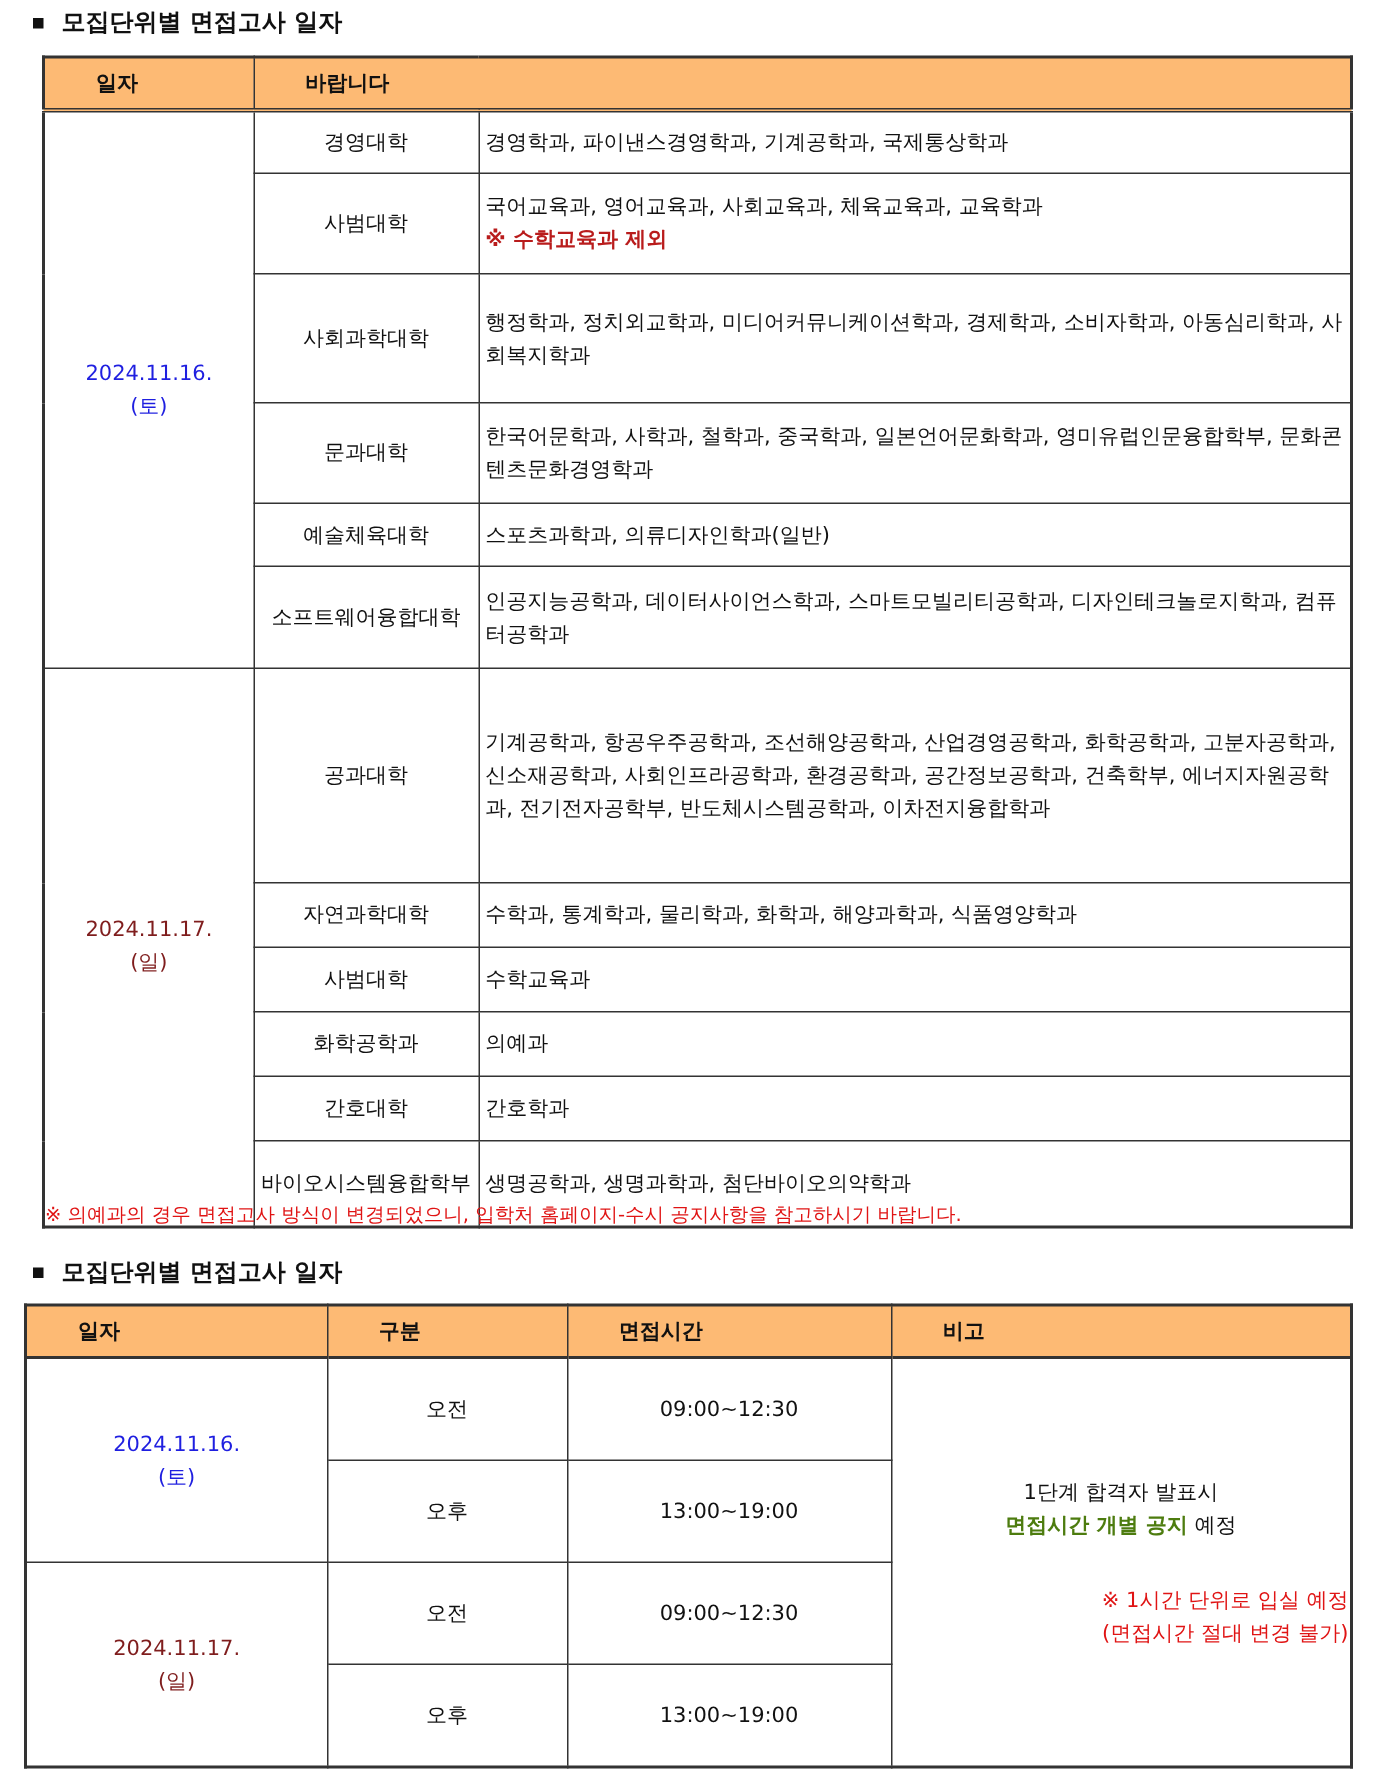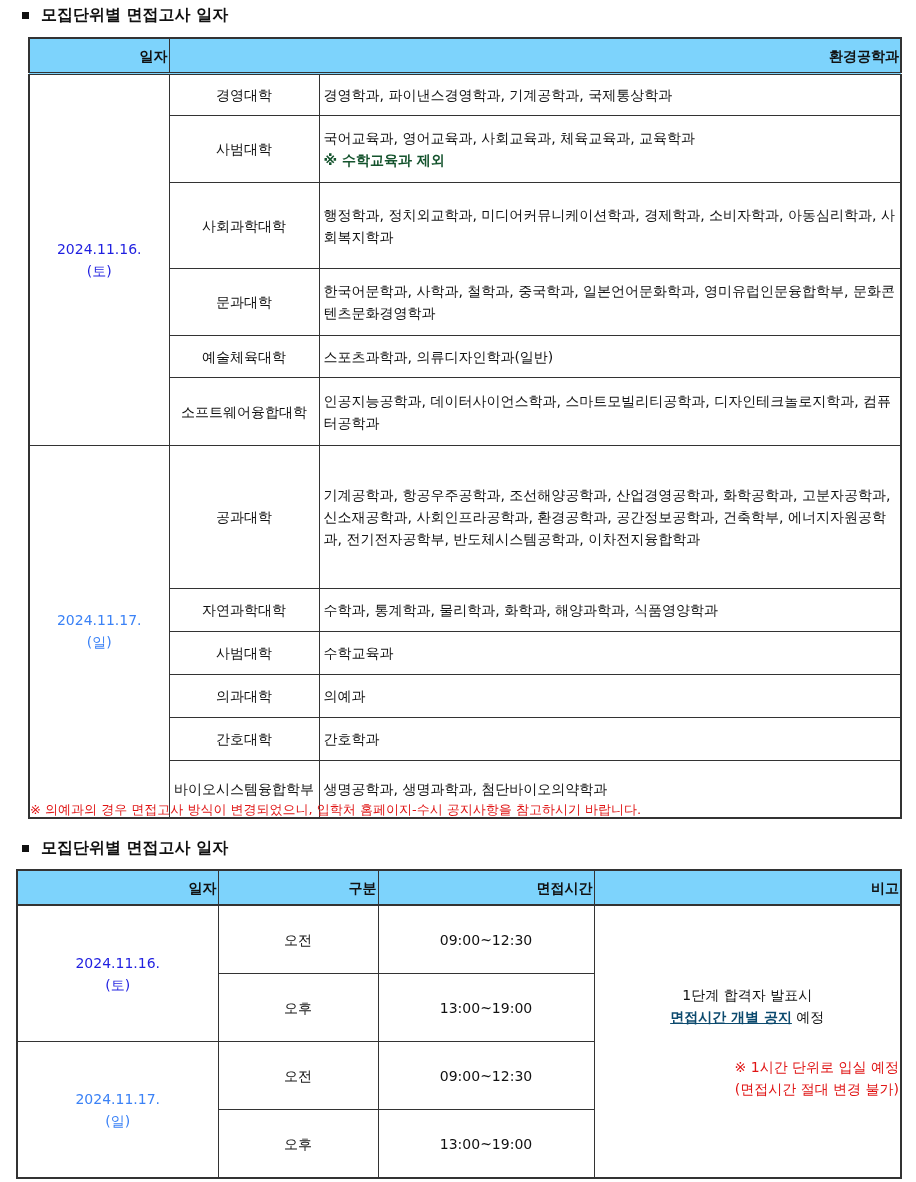--- a/index.html
+++ b/index.html
@@ -2,54 +2,54 @@
 <html><head>
 <meta charset="utf-8">
 <style>
   html, body { margin: 0; padding: 0; background: #ffffff; }
   body { width: 916px; height: 1182px; position: relative; overflow: hidden;
          font-family: "DejaVu Sans", "Liberation Sans", sans-serif; color: #111; }
   .section-title { position: absolute; left: 22px; font-size: 16px; font-weight: bold; display: flex; align-items: center; }
   .bullet { display: inline-block; width: 7px; height: 7px; background: #111; margin-right: 12px; }
   table { border-collapse: collapse; position: absolute; table-layout: fixed; }
   td, th { border: 1px solid #333; font-size: 14px; line-height: 22px; }
-  th { background: #7dd3fc; font-weight: bold; text-align: right; font-size: 14px; padding-left: 34px; }
+  th { background: #fdba74; font-weight: bold; text-align: left; font-size: 14px; padding-left: 34px; }
   .t1 { left: 28px; top: 37px; width: 874px; border: 2px solid #333; }
   .t1 thead th { height: 31px; border-bottom: 3px double #333; }
   .date-blue { color: #1f1fe0; text-align: center; }
-  .date-red { color: #3b82f6; text-align: center; }
+  .date-red { color: #7f1d1d; text-align: center; }
   .college { text-align: center; font-weight: normal; font-size: 14px; }
   .units { padding: 0 4px; font-size: 14px; }
-  .red-note { color: #14532d; font-weight: bold; }
+  .red-note { color: #b91c1c; font-weight: bold; }
   .footnote { position: absolute; left: 30px; top: 801px; font-size: 13px; color: #e01414; }
   .t2 { left: 16px; top: 869px; width: 886px; border: 2px solid #333; }
   .t2 thead th { height: 31px; border-bottom: 2px solid #333; }
   .t2 td { text-align: center; height: 65px; }
   .remark { text-align: center; }
-  .remark .link { color: #0c4a6e; font-weight: bold; text-decoration: underline; }
+  .remark .link { color: #4d7c0f; font-weight: bold; }
   .remark .warn { color: #e01414; text-align: right; padding-left: 16px; }
 </style>
 </head>
 <body>
 
 <div class="section-title" style="top:5px;">
   <span class="bullet"></span>
   <span>모집단위별 면접고사 일자</span>
 </div>
 
 <table class="t1">
   <colgroup>
       <col style="width:140px">
       <col style="width:150px">
       <col>
     </colgroup>
   <thead>
     <tr>
       <th>일자</th>
-      <th colspan="2">환경공학과</th>
+      <th colspan="2">바랍니다</th>
     </tr>
   </thead>
   <tbody>
     <tr style="height:42px">
       <td rowspan="6" class="date-blue">
         <div>2024.11.16.</div>
         <div>(토)</div>
       </td>
       <td class="college">경영대학</td>
       <td class="units">경영학과, 파이낸스경영학과, 기계공학과, 국제통상학과</td>
@@ -88,21 +88,21 @@
     </tr>
     <tr style="height:43px">
       <td class="college">자연과학대학</td>
       <td class="units">수학과, 통계학과, 물리학과, 화학과, 해양과학과, 식품영양학과</td>
     </tr>
     <tr style="height:43px">
       <td class="college">사범대학</td>
       <td class="units">수학교육과</td>
     </tr>
     <tr style="height:43px">
-      <td class="college">의과대학</td>
+      <td class="college">화학공학과</td>
       <td class="units">의예과</td>
     </tr>
     <tr style="height:43px">
       <td class="college">간호대학</td>
       <td class="units">간호학과</td>
     </tr>
     <tr style="height:57px">
       <td class="college">바이오시스템융합학부</td>
       <td class="units">생명공학과, 생명과학과, 첨단바이오의약학과</td>
     </tr>

